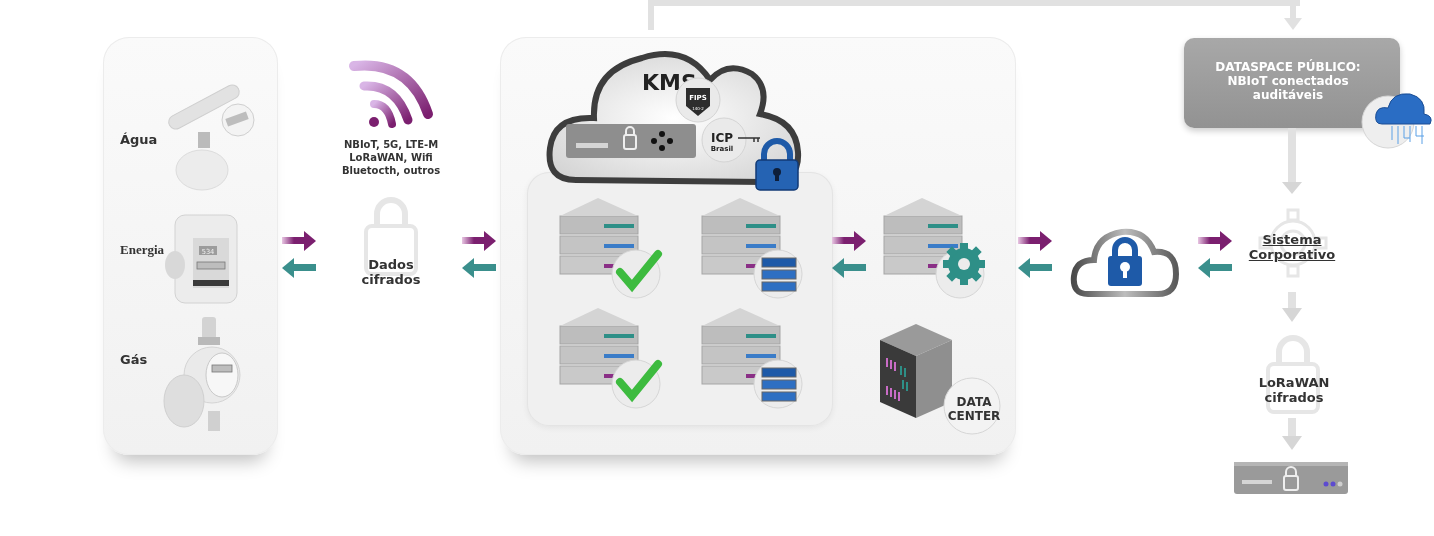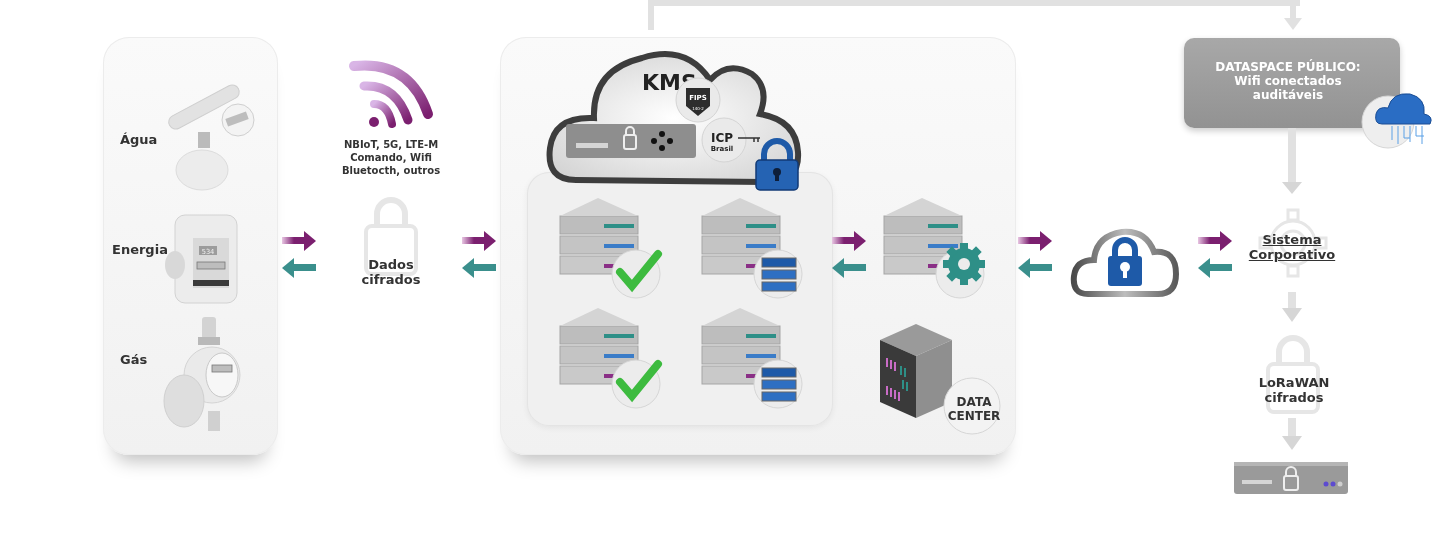--- a/index.html
+++ b/index.html
@@ -33,21 +33,21 @@
 
 <div class="abs label" style="left:120px; top:132px; text-align:center;">Água</div>
 <svg class="abs" style="left:160px; top:70px;" width="90" height="120">
   <rect x="5" y="30" width="78" height="14" rx="7" transform="rotate(-28 44 37)" fill="#e2e2e2" stroke="#cfcfcf"></rect>
   <circle cx="78" cy="50" r="16" fill="#f3f3f3" stroke="#cfcfcf"></circle>
   <rect x="66" y="45" width="22" height="8" fill="#bdbdbd" transform="rotate(-20 77 49)"></rect>
   <rect x="38" y="62" width="12" height="16" fill="#bbb"></rect>
   <ellipse cx="42" cy="100" rx="26" ry="20" fill="#ececec" stroke="#dcdcdc"></ellipse>
 </svg>
 
-<div class="abs label" style="left:112px; top:242px; text-align:left;">Energia</div>
+<div class="abs label" style="left:120px; top:242px; text-align:left;font-family:Liberation Serif, serif;">Energia</div>
 <svg class="abs" style="left:165px; top:210px;" width="80" height="100">
   <rect x="10" y="5" width="62" height="88" rx="10" fill="#ececec" stroke="#d2d2d2"></rect>
   <ellipse cx="10" cy="55" rx="10" ry="14" fill="#d8d8d8"></ellipse>
   <rect x="28" y="28" width="36" height="50" fill="#d9d9d9"></rect>
   <rect x="34" y="36" width="18" height="9" fill="#9c9c9c"></rect>
   <text x="43" y="44" font-size="7" text-anchor="middle" fill="#eee" font-family="DejaVu Sans Mono, monospace">534</text>
   <rect x="32" y="52" width="28" height="7" fill="#bdbdbd" stroke="#777" stroke-width="0.8"></rect>
   <rect x="28" y="70" width="36" height="6" fill="#3a3a3a"></rect>
 </svg>
 
@@ -84,21 +84,21 @@
         <stop offset="1" stop-color="#7b1f6f"></stop>
       </linearGradient>
     </defs>
   <path d="M2 8 Q58 2 76 56" stroke="url(#wf)" stroke-width="10" fill="none" stroke-linecap="round"></path>
   <path d="M12 28 Q44 26 56 62" stroke="url(#wf)" stroke-width="9" fill="none" stroke-linecap="round"></path>
   <path d="M22 46 Q36 46 40 66" stroke="url(#wf)" stroke-width="8" fill="none" stroke-linecap="round"></path>
   <circle cx="22" cy="64" r="5" fill="#7b1f6f"></circle>
 </svg>
 <div class="abs label" style="left:326px; top:138px; width:130px; font-size:10px; line-height:13px;">
   <div>NBIoT, 5G, LTE-M</div>
-  <div>Comando, Wifi</div>
+  <div>LoRaWAN, Wifi</div>
   <div>Bluetocth, outros</div>
 </div>
 
 <svg class="abs" style="left:360px; top:196px;" width="62" height="82">
   <path d="M17 30 V18 A14 14 0 0 1 45 18 V30" stroke="#e6e6e6" stroke-width="6" fill="none"></path>
   <rect x="6" y="30" width="50" height="48" rx="6" fill="none" stroke="#e6e6e6" stroke-width="4"></rect>
 </svg>
 <div class="abs label" style="left:350px; top:257px; width:82px;">
   <div>Dados</div>
   <div>cifrados</div>
@@ -297,21 +297,21 @@
     <polygon points="22,0 34,10 22,20" fill="#7b1f6f"></polygon>
 </svg>
 <svg class="abs" style="left:1198px; top:258px;" width="36" height="20">
   <polygon points="12,0 0,10 12,20" fill="#3a8f8c"></polygon>
     <rect x="10" y="6" width="24" height="7" fill="#3a8f8c"></rect>
 </svg>
 
 <div class="abs" style="left:1184px; top:38px; width:216px; height:90px; border-radius:10px; background:linear-gradient(180deg,#a8a8a8,#929292); box-shadow:0 3px 6px rgba(0,0,0,0.2);"></div>
 <div class="abs label" style="left:1184px; top:60px; width:208px; color:#fff; font-size:12px; line-height:14px;">
   <div>DATASPACE PÚBLICO:</div>
-  <div>Wifi conectados</div>
+  <div>NBIoT conectados</div>
   <div>auditáveis</div>
 </div>
 <svg class="abs" style="left:1358px; top:84px;" width="76" height="68">
   <circle cx="30" cy="38" r="26" fill="#eeeeee" stroke="#d6d6d6"></circle>
   <path d="M24 40 Q16 40 18 30 Q20 22 30 24 Q34 8 52 10 Q68 14 66 30 Q76 32 72 40 Z" fill="#2a6dc4" stroke="#1a4d94"></path>
   <g stroke="#5aa0e6" stroke-width="1" fill="none">
     <path d="M34 42 V56"></path>
       <path d="M40 42 V60"></path>
       <path d="M46 42 V54 H52"></path>
       <path d="M52 42 V58"></path>

